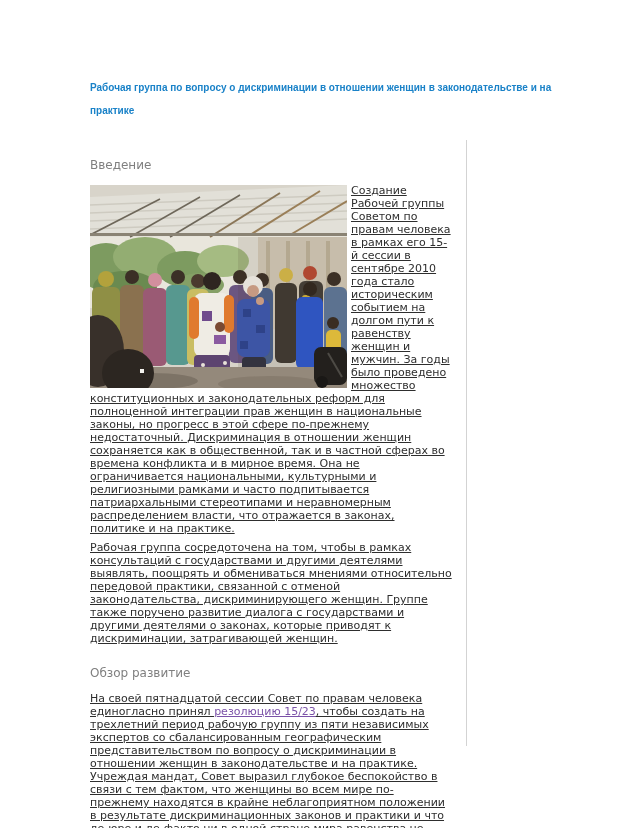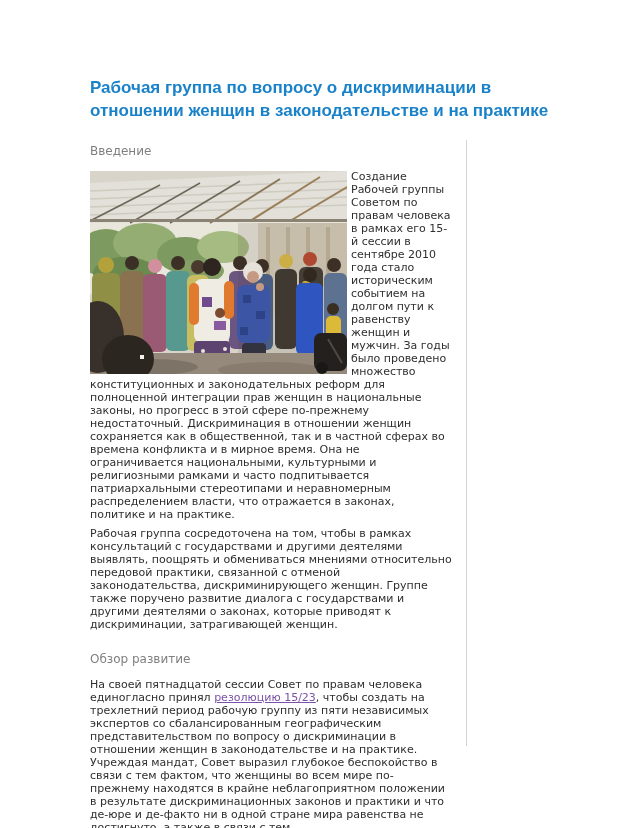--- a/index.html
+++ b/index.html
@@ -14,21 +14,21 @@
     font-family: "DejaVu Sans", sans-serif;
   }
   .title {
     position: absolute;
     left: 90px;
     top: 76px;
     width: 486px;
     margin: 0;
     font-family: "Liberation Sans", sans-serif;
     font-weight: bold;
-    font-size: 17px;
+    font-size: 10px;
     line-height: 23px;
     color: #1a82c8;
   }
   .divider-v {
     position: absolute;
     left: 466px;
     top: 140px;
     width: 1px;
     height: 606px;
     background: #d3d3d3;
@@ -37,40 +37,41 @@
     position: absolute;
     left: 90px;
     top: 141px;
     width: 374px;
     color: #2e2e2e;
   }
   .section-label {
     font-size: 12px;
     line-height: 15px;
     color: #7f7f7f;
-    margin: 3px 0 11px 0;
+    margin: 17px 0 11px 0;
   }
   .section-label.second {
     margin-top: 15px;
   }
   .flow { overflow: visible; }
   .photo {
     float: left;
     width: 257px;
     height: 203px;
     margin: 1px 4px 4px 0;
     padding: 0;
     background: #cfc9bf;
   }
   .photo svg { display: block; width: 257px; height: 203px; }
   .body-p {
     margin: 0 12px 6px 0;
     font-size: 11px;
     line-height: 13px;
     color: #2e2e2e;
+    text-decoration: underline;
   }
   .flow::after { content: ""; display: block; clear: both; }
   .link {
     color: #7b52a8;
     text-decoration: underline;
   }
 </style>
 </head>
 <body>
 

